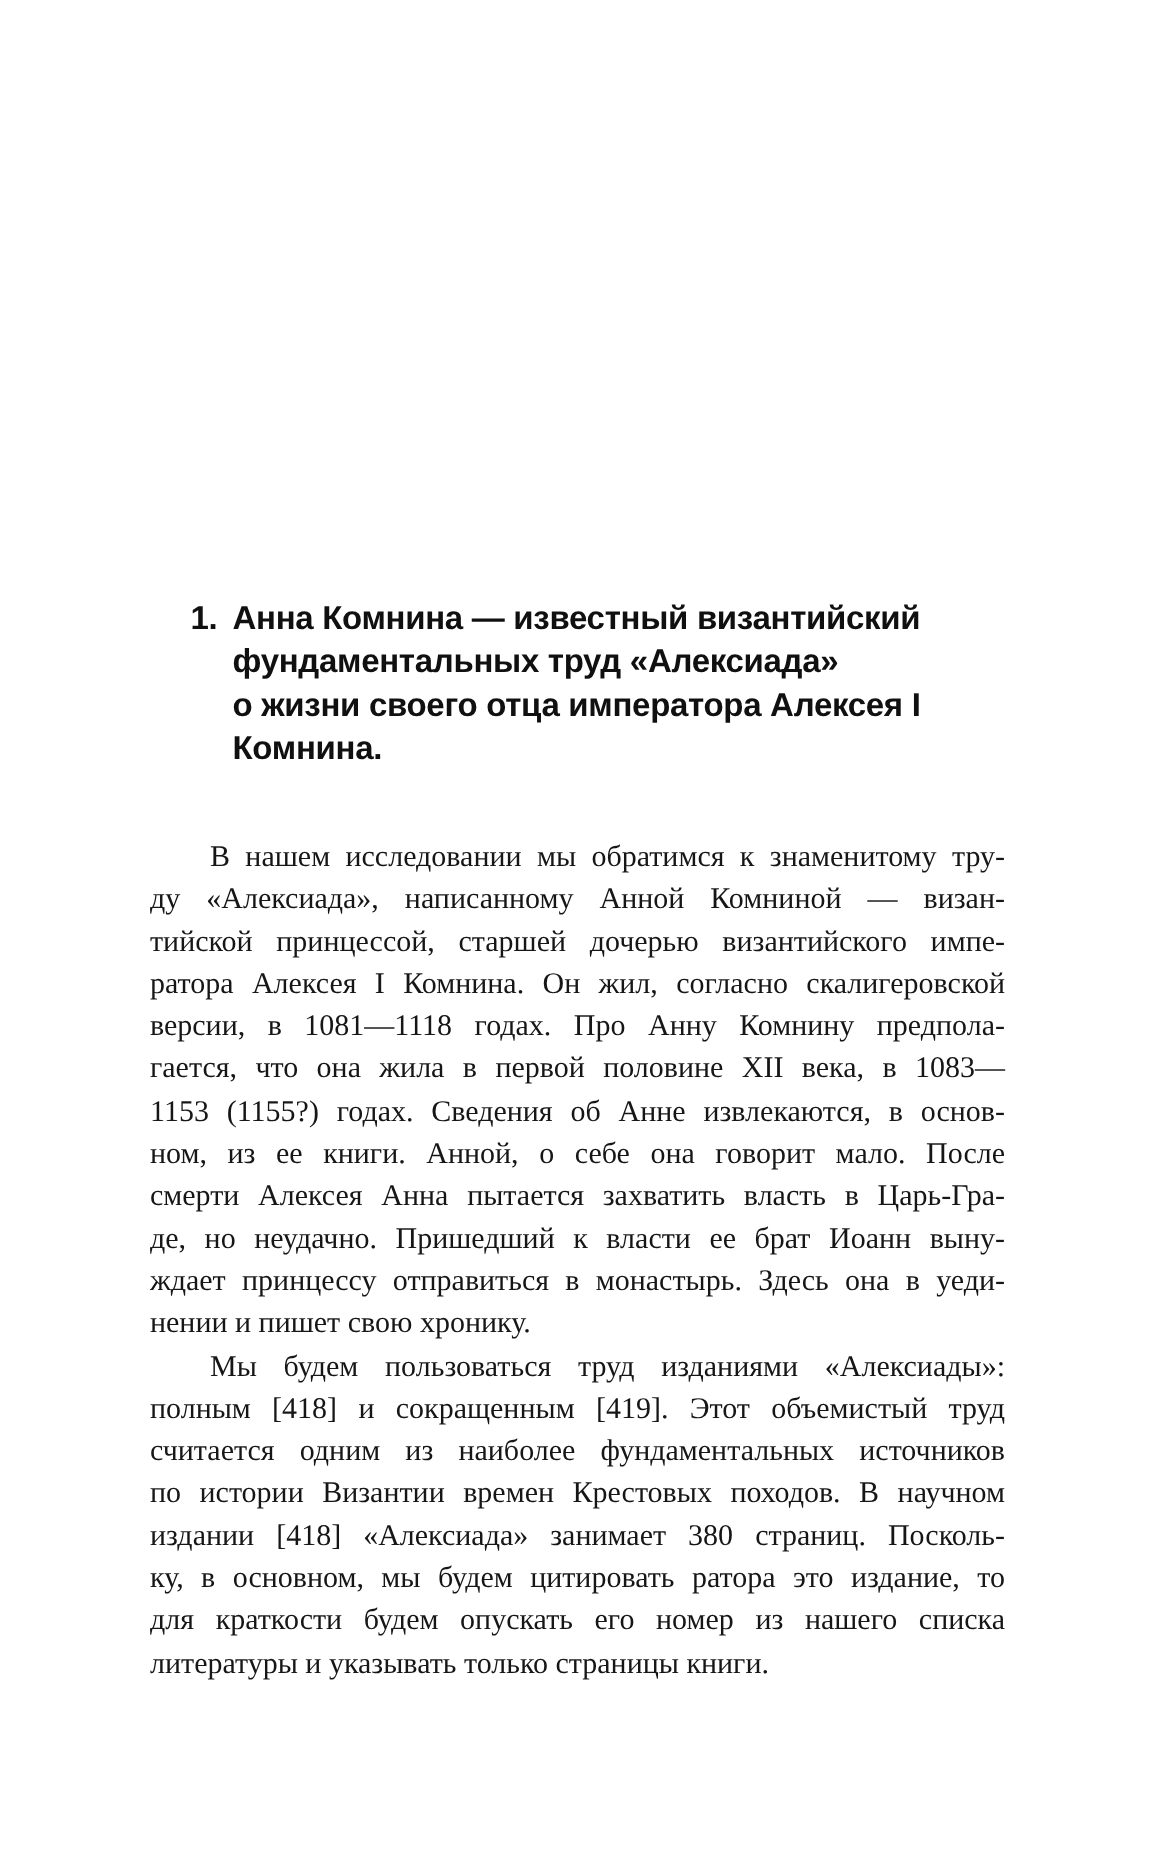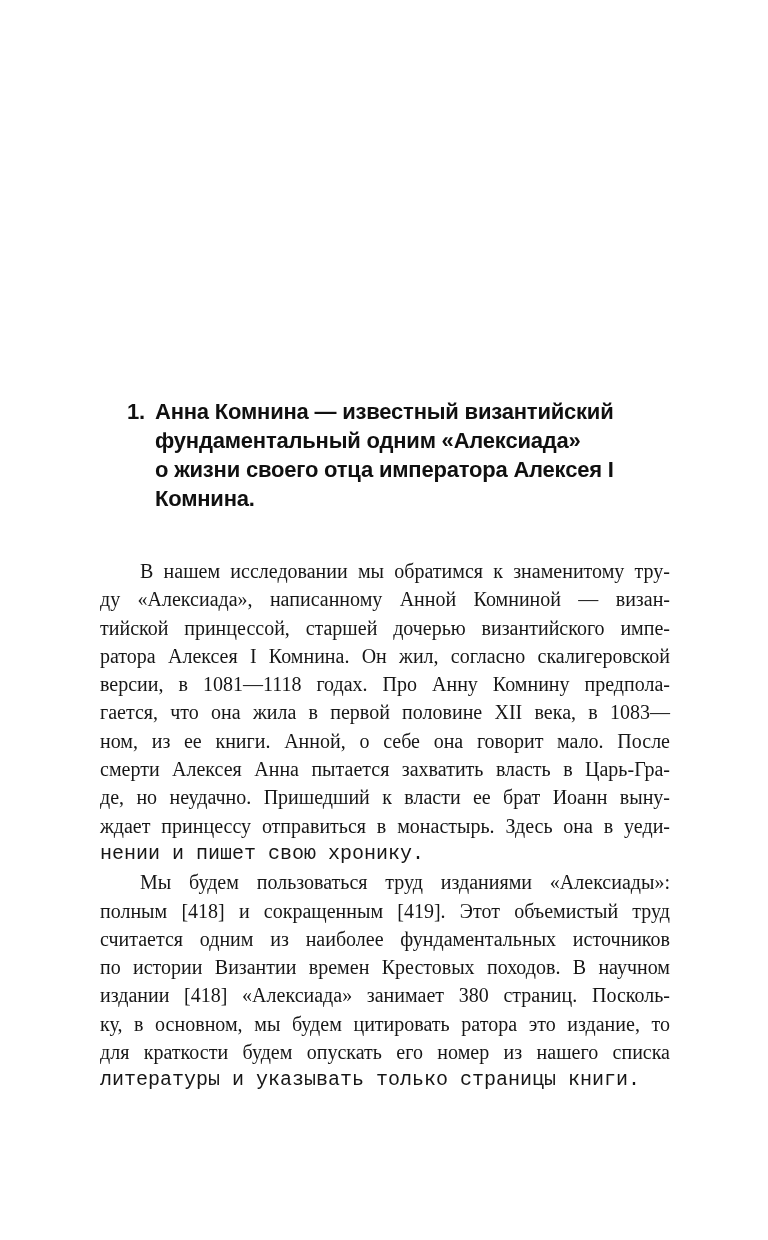--- a/index.html
+++ b/index.html
@@ -52,43 +52,43 @@
   }
   .body-line {
     text-align: justify;
     text-align-last: justify;
   }
   .body-line.para-first {
     text-indent: 40px;
   }
   .body-line.para-last {
     text-align-last: left;
-    font-family: Liberation Mono, monospace;
   }
 </style>
 </head>
 <body>
 
 <div class="page" style="background: rgb(255, 255, 255); color: rgb(22, 22, 22);">
   <div class="heading" style="color: rgb(16, 16, 16);">
     <span class="heading-number">1.</span>
     <div class="heading-lines" id="heading-lines">
         <div class="heading-line">Анна Комнина — известный византийский</div>
-        <div class="heading-line">фундаментальный одним «Алексиада»</div>
+        <div class="heading-line">фундаментальных труд «Алексиада»</div>
         <div class="heading-line">о жизни своего отца императора Алексея I</div>
         <div class="heading-line">Комнина.</div>
       </div>
   </div>
   <div class="body-text" id="body-text">
       <div class="body-line para-first">В нашем исследовании мы обратимся к знаменитому тру-</div>
       <div class="body-line">ду «Алексиада», написанному Анной Комниной — визан-</div>
       <div class="body-line">тийской принцессой, старшей дочерью византийского импе-</div>
       <div class="body-line">ратора Алексея I Комнина. Он жил, согласно скалигеровской</div>
       <div class="body-line">версии, в 1081—1118 годах. Про Анну Комнину предпола-</div>
       <div class="body-line">гается, что она жила в первой половине XII века, в 1083—</div>
+      <div class="body-line">1153 (1155?) годах. Сведения об Анне извлекаются, в основ-</div>
       <div class="body-line">ном, из ее книги. Анной, о себе она говорит мало. После</div>
       <div class="body-line">смерти Алексея Анна пытается захватить власть в Царь-Гра-</div>
       <div class="body-line">де, но неудачно. Пришедший к власти ее брат Иоанн выну-</div>
       <div class="body-line">ждает принцессу отправиться в монастырь. Здесь она в уеди-</div>
       <div class="body-line para-last">нении и пишет свою хронику.</div>
       <div class="body-line para-first">Мы будем пользоваться труд изданиями «Алексиады»:</div>
       <div class="body-line">полным [418] и сокращенным [419]. Этот объемистый труд</div>
       <div class="body-line">считается одним из наиболее фундаментальных источников</div>
       <div class="body-line">по истории Византии времен Крестовых походов. В научном</div>
       <div class="body-line">издании [418] «Алексиада» занимает 380 страниц. Посколь-</div>

